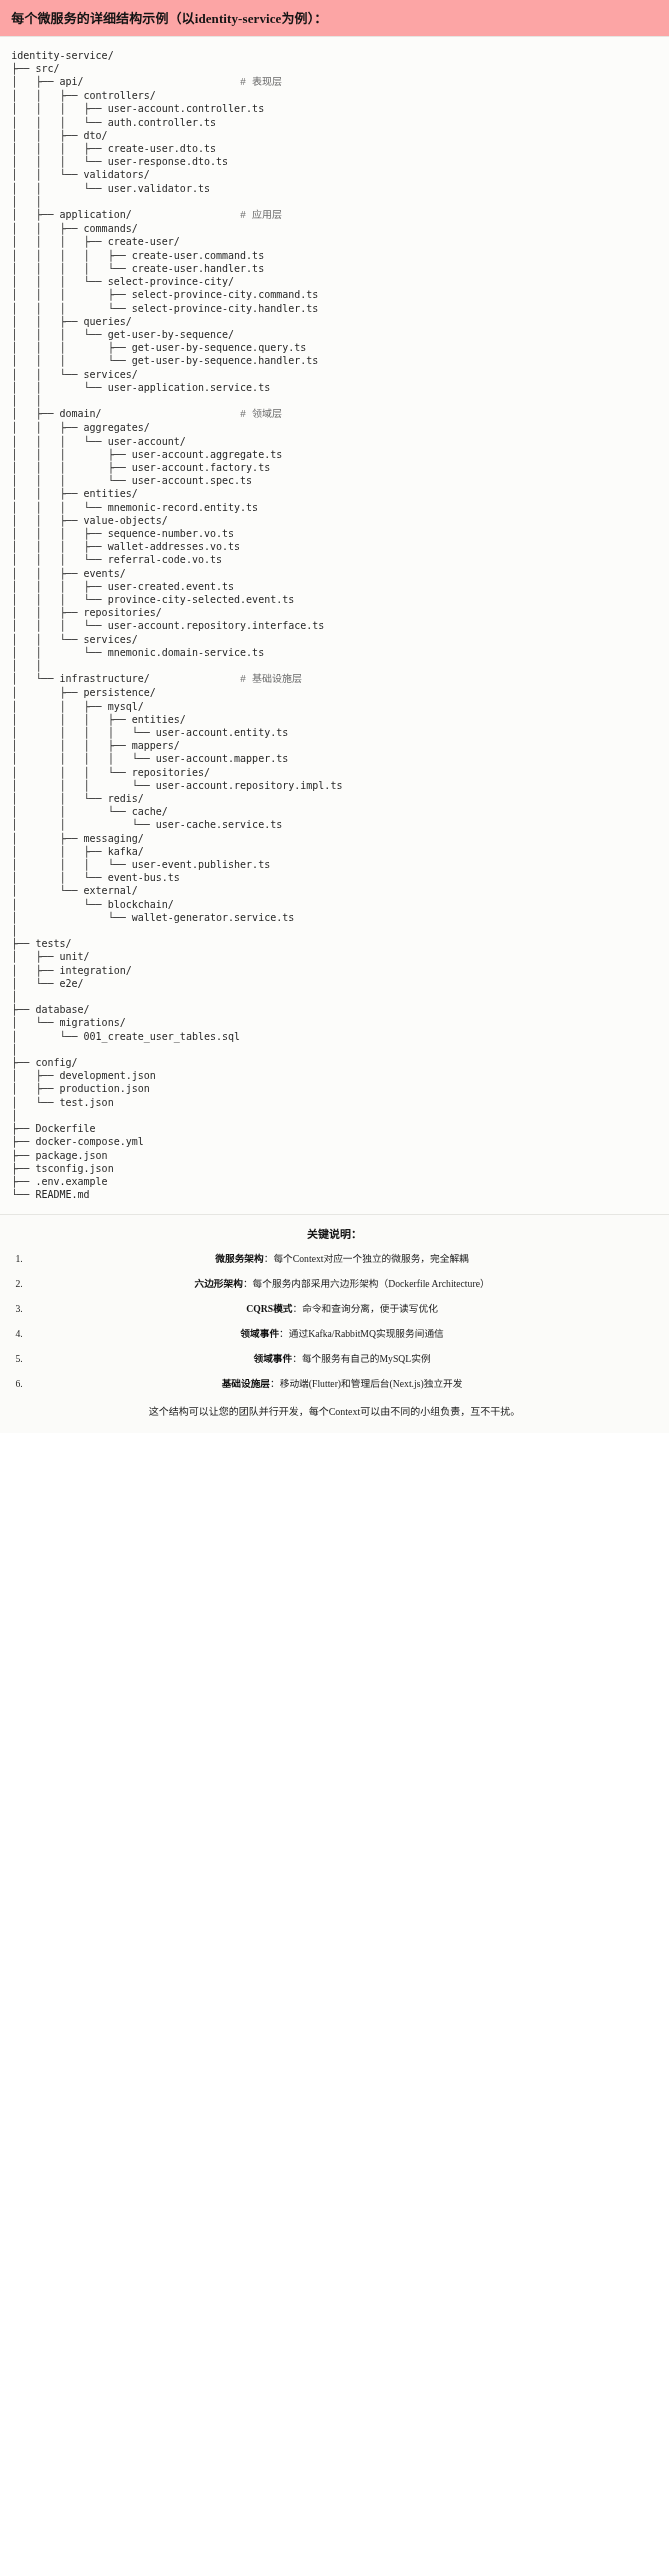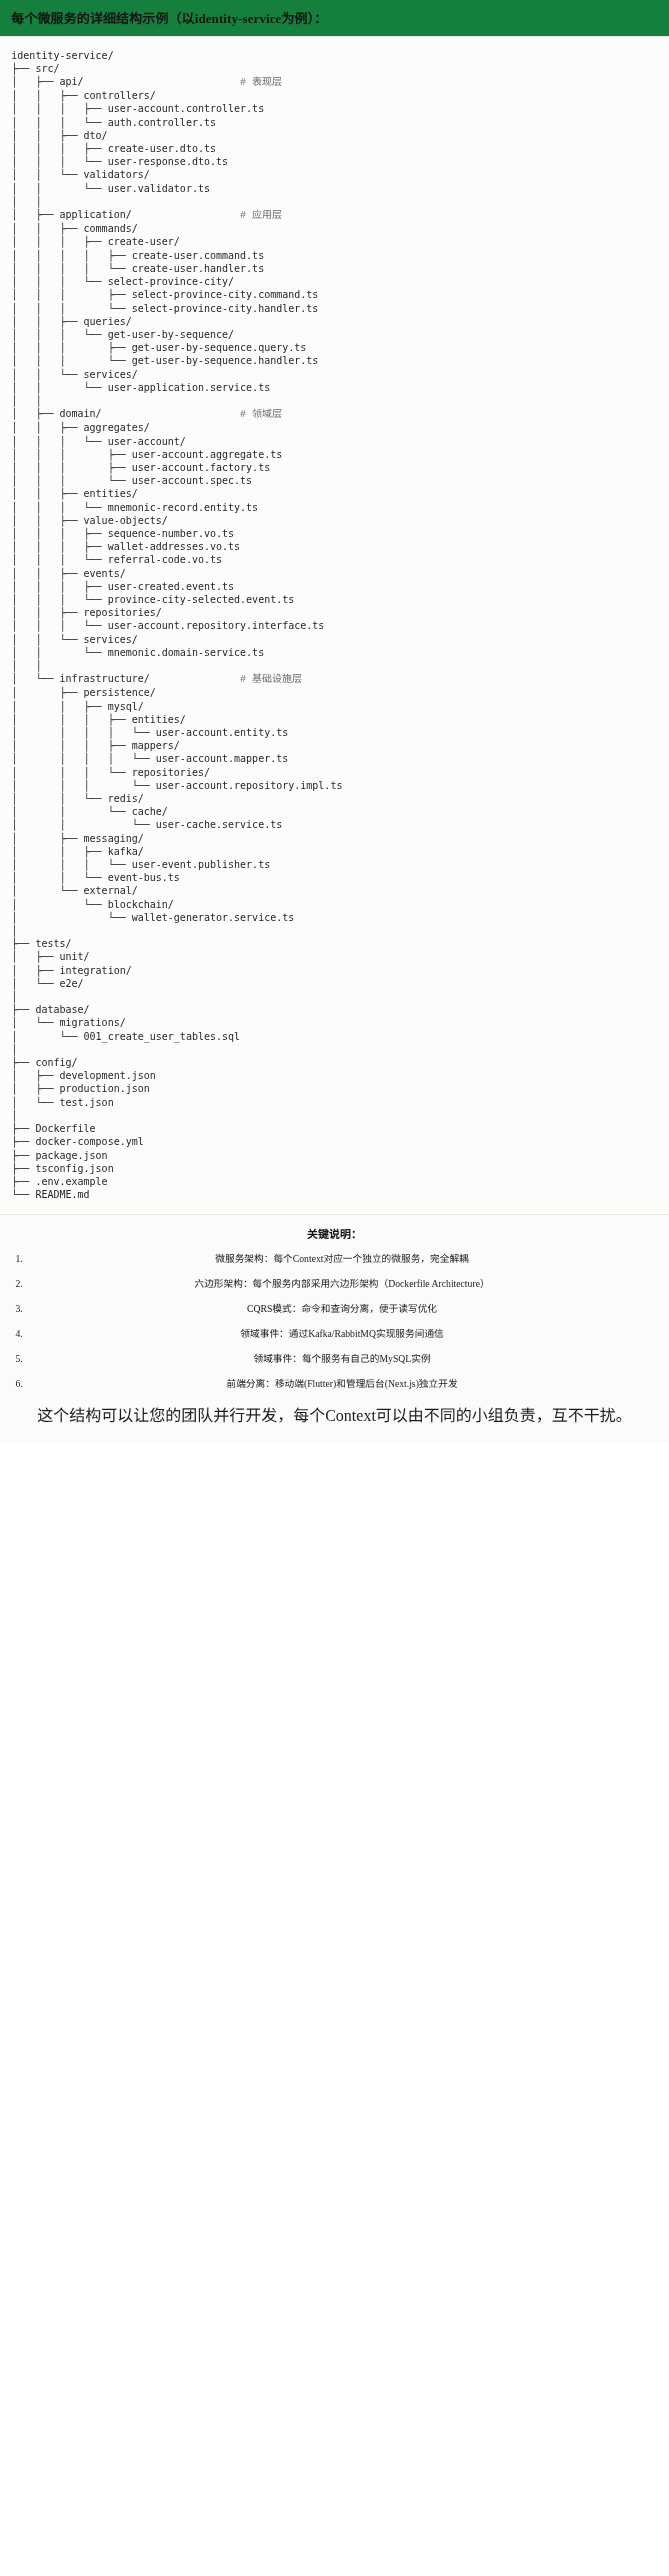--- a/index.html
+++ b/index.html
@@ -15,21 +15,21 @@
     -webkit-font-smoothing: antialiased;
   }
   .page {
     width: 669px;
     box-sizing: border-box;
     background: #fbfbf9;
   }
 
   
   .title-block {
-    background: #15803d;
+    background: #fca5a5;
     padding: 10px 11.3px 8.8px 11.3px;
     border-bottom: 0.6px solid #e6e6e2;
     box-sizing: border-box;
   }
   .title-text {
     font-family: "Liberation Serif", "DejaVu Serif", serif;
     font-weight: bold;
     font-size: 13px;
     line-height: 1.35;
     color: #141414;
@@ -83,33 +83,33 @@
   }
   ol.notes-list > li {
     margin: 0 0 10.6px 0;
     line-height: 1.5;
     padding-left: 1.3px;
   }
   ol.notes-list > li:last-child {
     margin-bottom: 0;
   }
   .note-term {
-    font-weight: normal;
+    font-weight: bold;
     color: #111111;
   }
   .note-sep {
     color: #1c1c1c;
   }
   .note-desc {
     color: #1c1c1c;
   }
   .closing-note {
     margin-top: 12.5px;
     font-family: "Liberation Serif", "DejaVu Serif", serif;
-    font-size: 16px;
+    font-size: 10px;
     line-height: 1.5;
     color: #1c1c1c;
   }
 </style>
 </head>
 <body>
 
 <div class="page">
 
   <div class="title-block">
@@ -219,21 +219,21 @@
       <li>
         <span class="note-term">CQRS模式</span><span class="note-sep">：</span><span class="note-desc">命令和查询分离，便于读写优化</span>
       </li>
       <li>
         <span class="note-term">领域事件</span><span class="note-sep">：</span><span class="note-desc">通过Kafka/RabbitMQ实现服务间通信</span>
       </li>
       <li>
         <span class="note-term">领域事件</span><span class="note-sep">：</span><span class="note-desc">每个服务有自己的MySQL实例</span>
       </li>
       <li>
-        <span class="note-term">前端分离</span><span class="note-sep">：</span><span class="note-desc">移动端(Flutter)和管理后台(Next.js)独立开发</span>
+        <span class="note-term">基础设施层</span><span class="note-sep">：</span><span class="note-desc">移动端(Flutter)和管理后台(Next.js)独立开发</span>
       </li>
     </ol>
 
     <div class="closing-note">这个结构可以让您的团队并行开发，每个Context可以由不同的小组负责，互不干扰。</div>
   </div>
 
 </div>
 
 
 </body></html>

